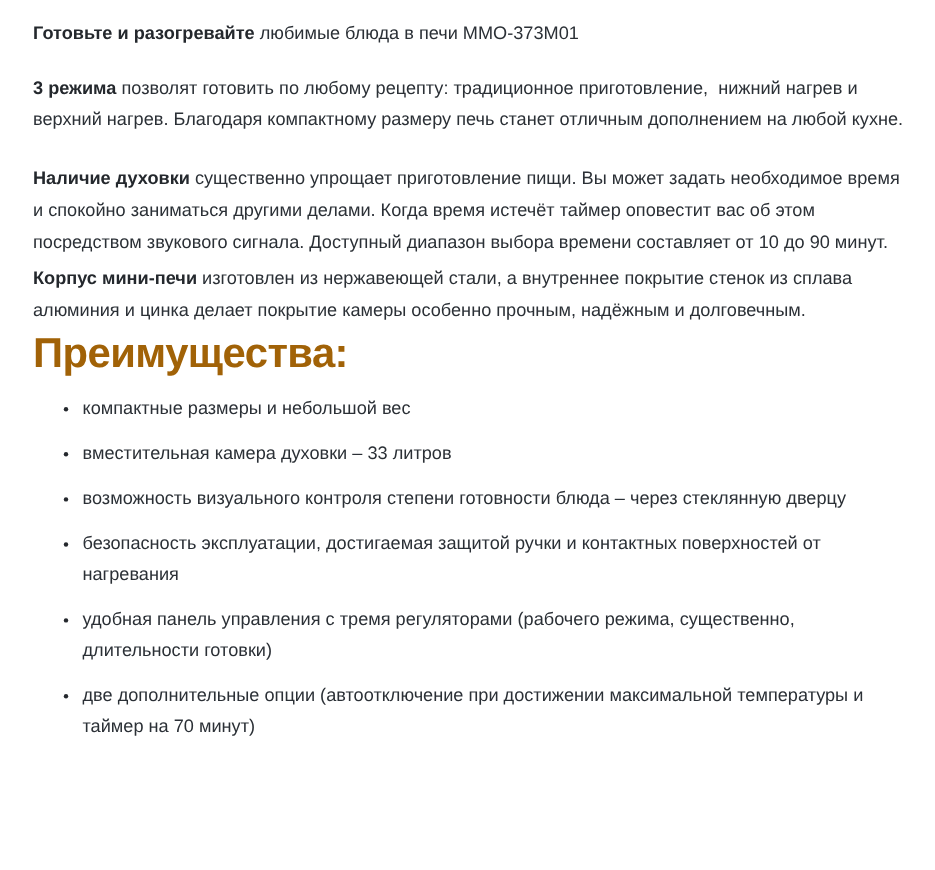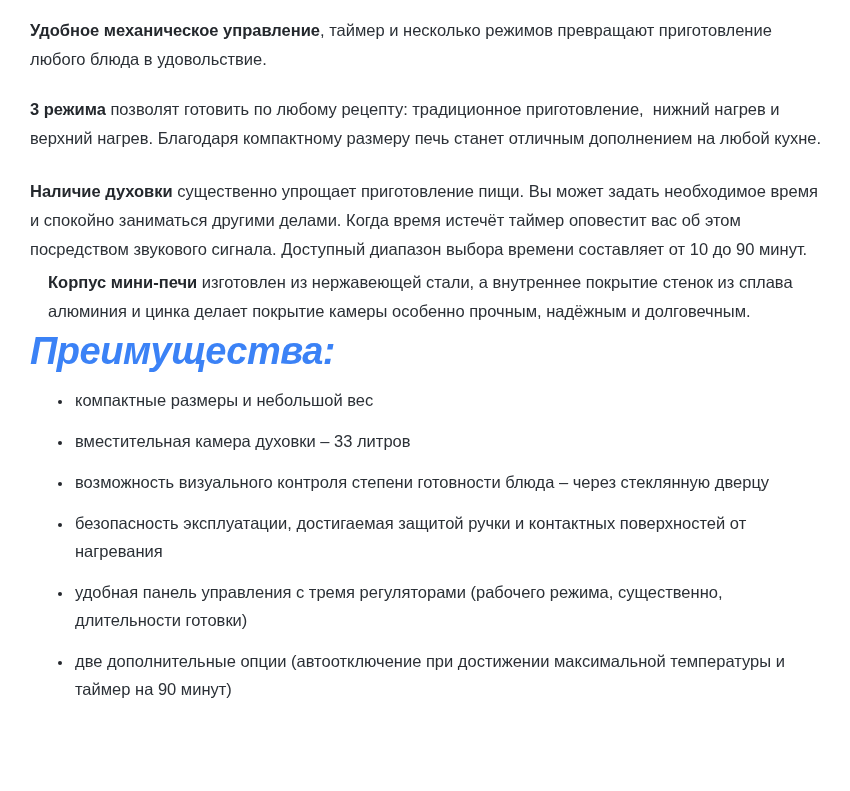--- a/index.html
+++ b/index.html
@@ -29,29 +29,28 @@
   }
   p.para strong {
     font-weight: 700;
     color: #24282d;
   }
   p.para span {
     white-space: pre-wrap;
   }
   p.para.gap-lg { margin-bottom: 24px; }
   p.para.gap-sm { margin-bottom: 4px; }
-  p.para.gap-none { margin-bottom: 0; margin-left: 18px; }
+  p.para.gap-none { margin-bottom: 0; }
   h1.advantages-heading {
     margin: 3px 0 8px 0;
     font-size: 38px;
     line-height: 44px;
     font-weight: 700;
     letter-spacing: -0.5px;
-    color: #3b82f6;
-    font-style: italic;
+    color: #a16207;
   }
   ul.advantages-list {
     margin: 0;
     padding: 0 0 0 43px;
     max-width: 792px;
     list-style: disc outside;
   }
   ul.advantages-list li {
     font-size: 16.5px;
     line-height: 28px;
@@ -62,33 +61,33 @@
   ul.advantages-list li::marker {
     color: #24282d;
     font-size: 14px;
   }
 </style>
 </head>
 <body>
 
 <main class="doc">
 
+  <p class="para"><strong>Готовьте и разогревайте</strong><span> любимые блюда в печи ММО-373М01</span></p>
 
-  <p class="para"><strong>Удобное механическое управление</strong><span>, таймер и несколько режимов превращают приготовление любого блюда в удовольствие.</span></p>
 
   <p class="para gap-lg"><strong>3 режима</strong><span> позволят готовить по любому рецепту: традиционное приготовление,  нижний нагрев и верхний нагрев. Благодаря компактному размеру печь станет отличным дополнением на любой кухне.</span></p>
 
   <p class="para gap-sm"><strong>Наличие духовки</strong><span> существенно упрощает приготовление пищи. Вы может задать необходимое время и спокойно заниматься другими делами. Когда время истечёт таймер оповестит вас об этом посредством звукового сигнала. Доступный диапазон выбора времени составляет от 10 до 90 минут.</span></p>
 
   <p class="para gap-none"><strong>Корпус мини-печи</strong><span> изготовлен из нержавеющей стали, а внутреннее покрытие стенок из сплава алюминия и цинка делает покрытие камеры особенно прочным, надёжным и долговечным.</span></p>
 
   <h1 class="advantages-heading">Преимущества:</h1>
 
   <ul class="advantages-list">
     <li>компактные размеры и небольшой вес</li>
     <li>вместительная камера духовки – 33 литров</li>
     <li>возможность визуального контроля степени готовности блюда – через стеклянную дверцу</li>
     <li>безопасность эксплуатации, достигаемая защитой ручки и контактных поверхностей от нагревания</li>
     <li>удобная панель управления с тремя регуляторами (рабочего режима, существенно, длительности готовки)</li>
-    <li>две дополнительные опции (автоотключение при достижении максимальной температуры и таймер на 90 минут)</li>
+    <li>две дополнительные опции (автоотключение при достижении максимальной температуры и таймер на 70 минут)</li>
   </ul>
 
 </main>
 
 </body></html>

